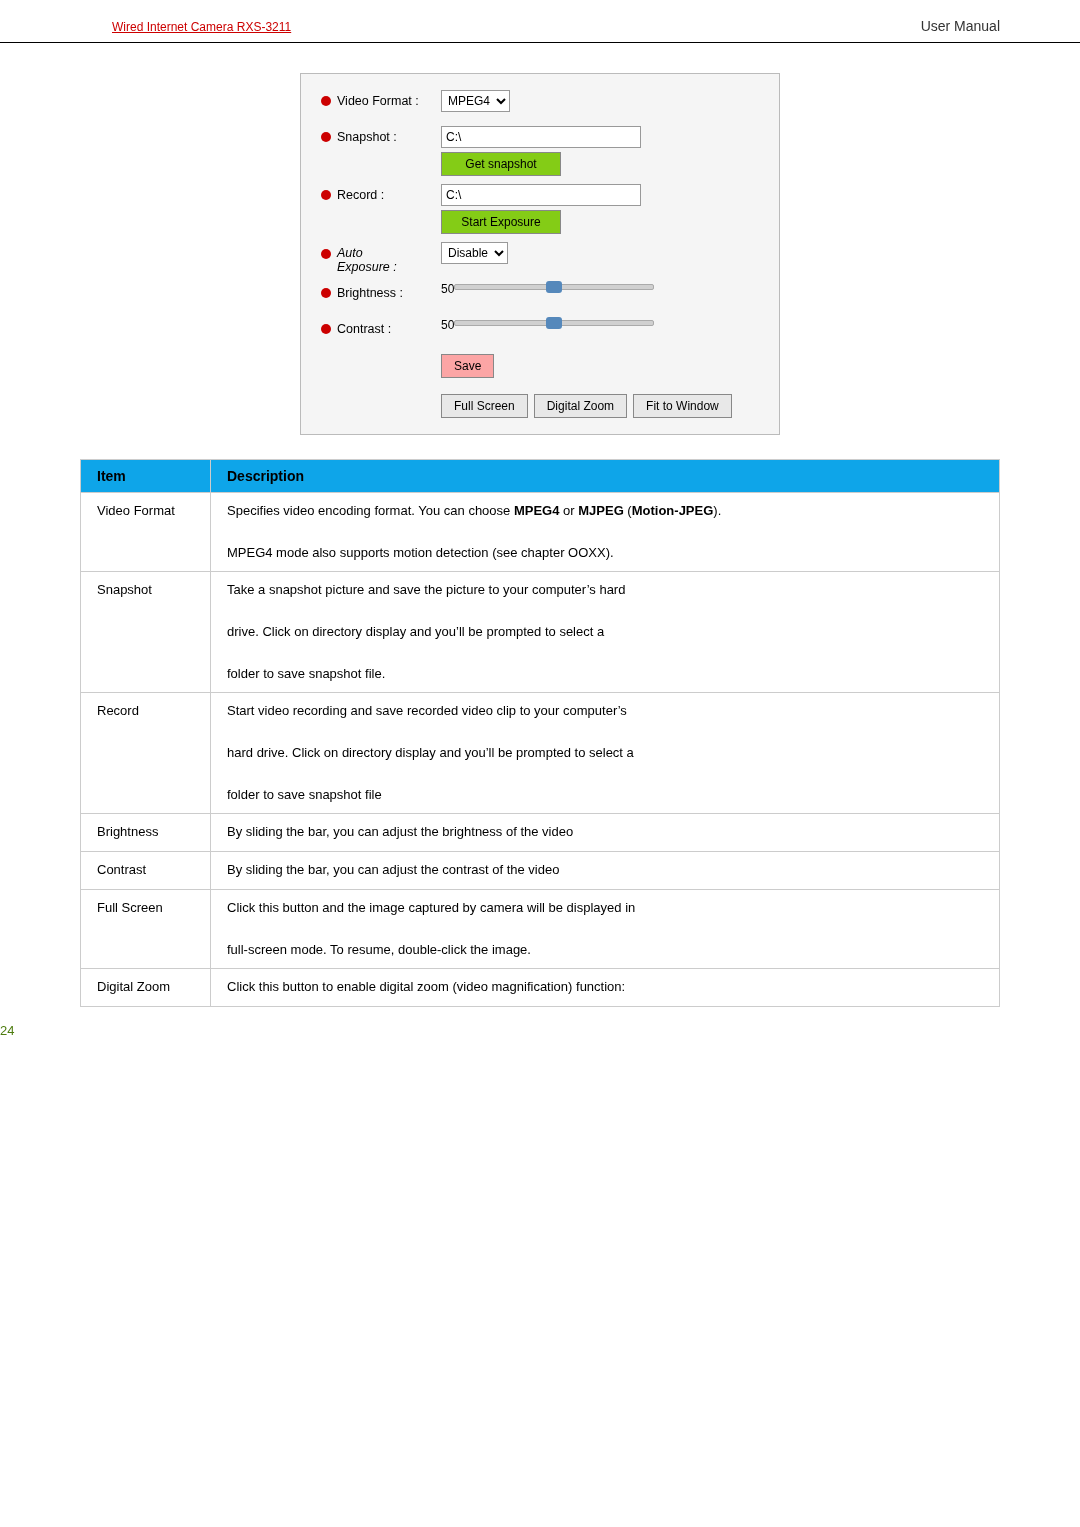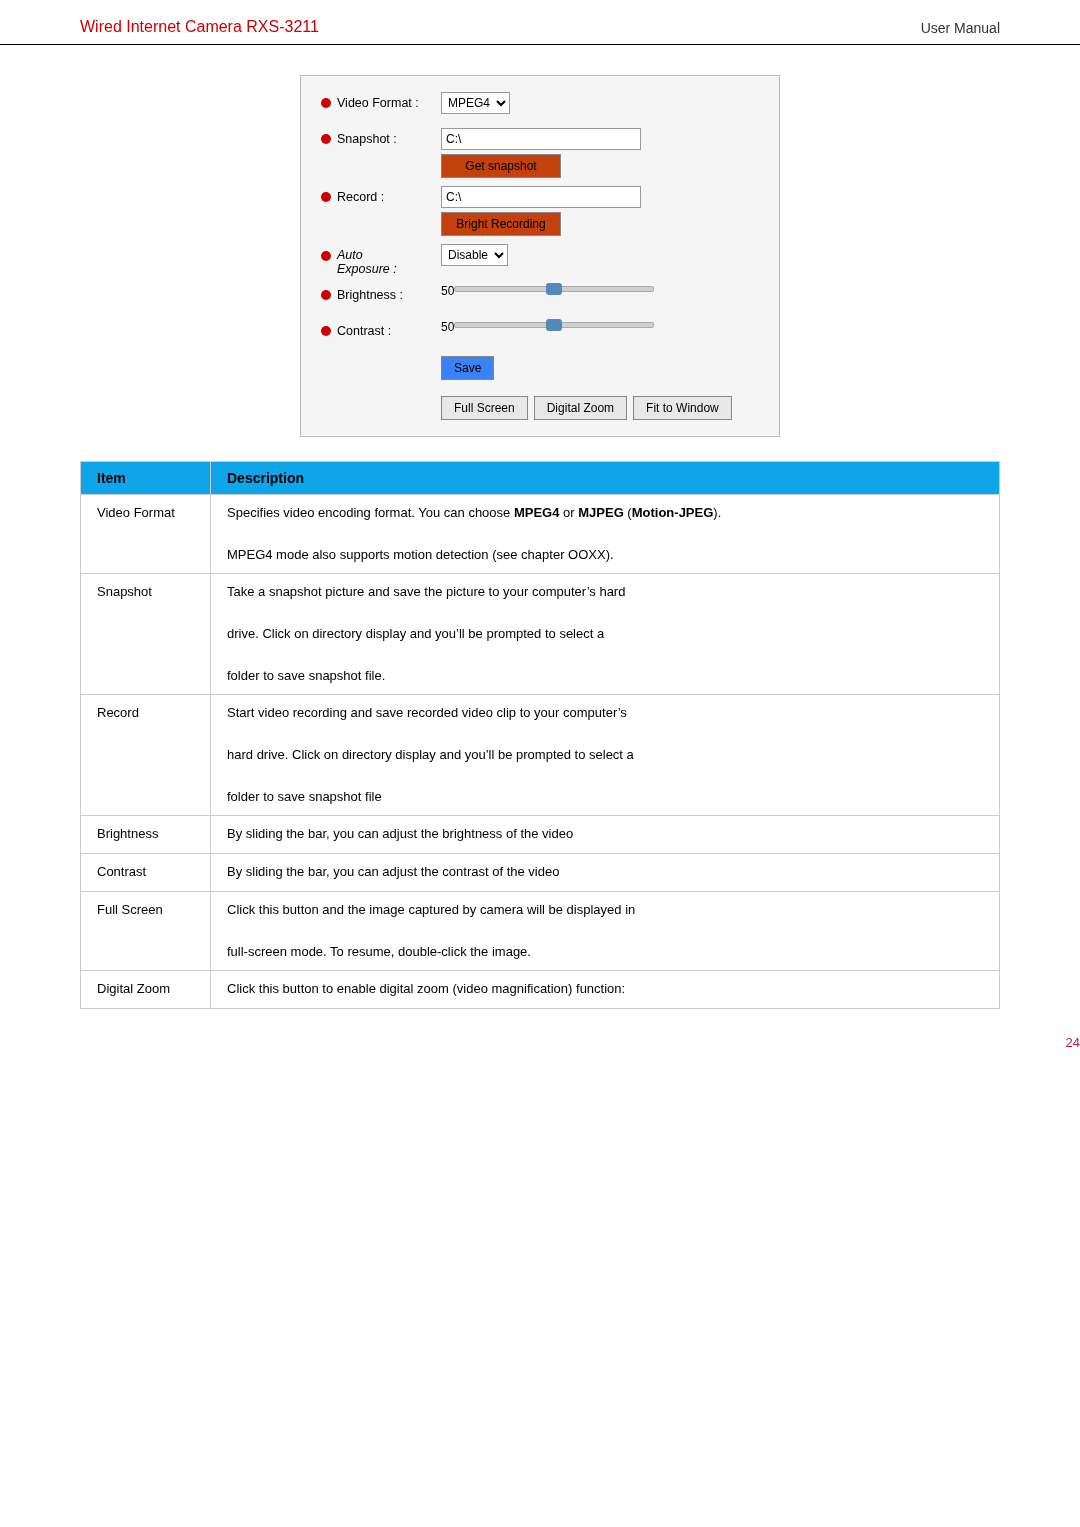--- a/index.html
+++ b/index.html
@@ -24,21 +24,23 @@
     .page-header {
       display: flex;
       justify-content: space-between;
       align-items: flex-end;
       padding: 18px 80px 8px 80px;
       border-bottom: 1.5px solid #000;
       margin-bottom: 30px;
     }
     .header-left {
       color: #c00;
-      font-size: 16px;
+      font-size: 12px;
+      text-decoration: underline;
+      margin-left: 32px;
     }
     .header-right {
       font-size: 14px;
       color: #333;
     }
 
     
     .control-panel-wrapper {
       display: flex;
       justify-content: center;
@@ -98,21 +100,21 @@
       padding: 1px 2px;
       border: 1px solid #999;
       background: #fff;
       height: 22px;
     }
 
     .control-button {
       font-size: 12px;
       padding: 2px 10px;
       border: 1px solid #888;
-      background: #c2410c;
+      background: #84cc16;
       cursor: pointer;
       height: 24px;
       width: 120px;
     }
 
     .slider-wrapper {
       display: flex;
       flex-direction: row;
     }
 
@@ -146,21 +148,21 @@
       display: flex;
       justify-content: flex-start;
       margin-top: 6px;
       padding-left: 120px;
     }
 
     .save-btn {
       font-size: 12px;
       padding: 2px 12px;
       border: 1px solid #888;
-      background: #3b82f6;
+      background: #fca5a5;
       cursor: pointer;
       height: 24px;
     }
 
     .bottom-buttons {
       display: flex;
       gap: 6px;
       margin-top: 8px;
     }
 
@@ -201,24 +203,24 @@
       line-height: 1.6;
     }
 
     .description-table td:first-child {
       white-space: nowrap;
       font-weight: normal;
       width: 130px;
     }
 
     .page-footer {
-      text-align: right;
-      margin-top: 26px;
+      text-align: left;
+      margin-top: 16px;
       font-size: 13px;
-      color: #be185d;
+      color: #4d7c0f;
       padding-bottom: 20px;
     }
 
     b { font-weight: bold; }
   </style>
 </head>
 <body>
 
 <div class="page">
 
@@ -254,21 +256,21 @@
         </div>
       </div>
 
       <div class="control-row">
         <div class="control-label">
           <span class="bullet-red"></span>
           <span>Record</span>&nbsp;:
         </div>
         <div class="control-content">
           <input class="control-input" type="text" value="C:\" style="">
-          <button class="control-button">Bright Recording</button>
+          <button class="control-button">Start Exposure</button>
         </div>
       </div>
 
       <div class="control-row">
         <div class="control-label" style="align-items:flex-start; padding-top:4px;font-style:italic;">
           <span class="bullet-red" style="margin-top:3px;"></span>
           <span>Auto<br>Exposure :</span>
         </div>
         <div class="control-content">
           <select class="control-select">

